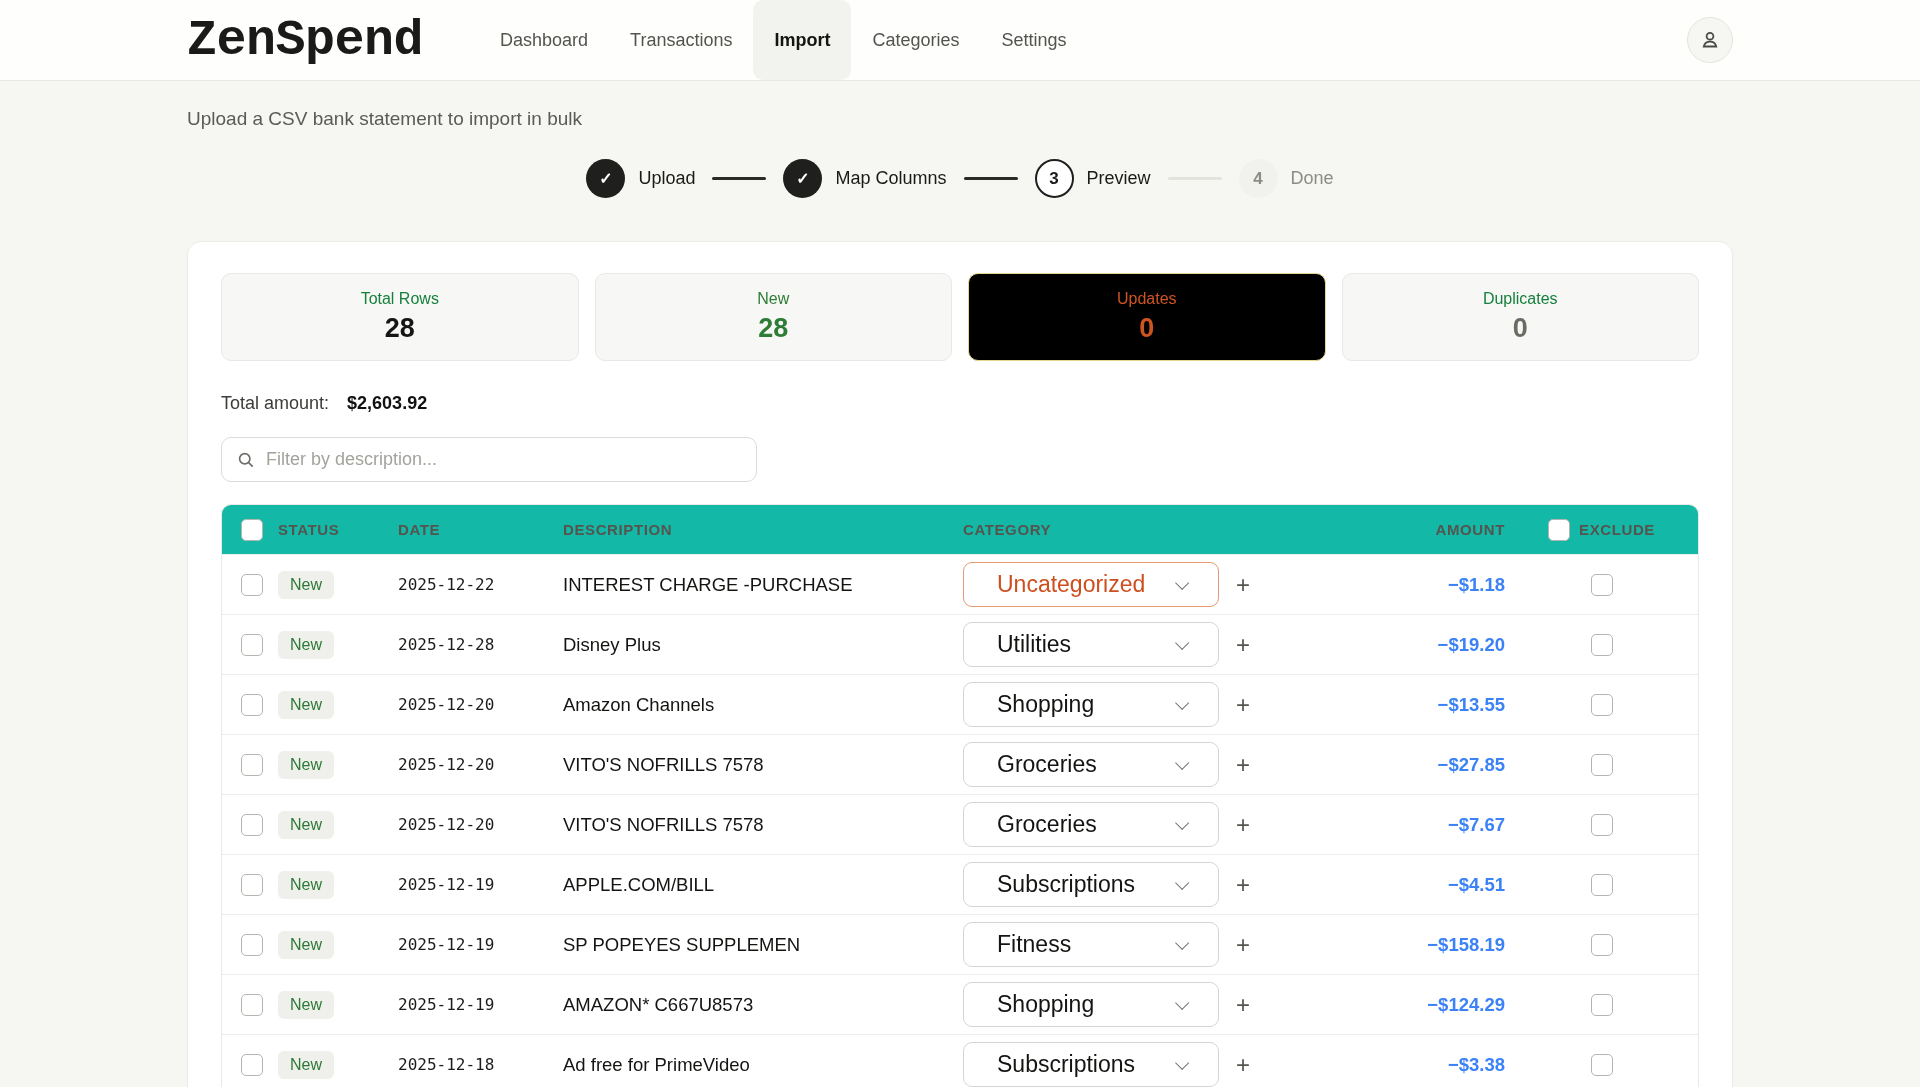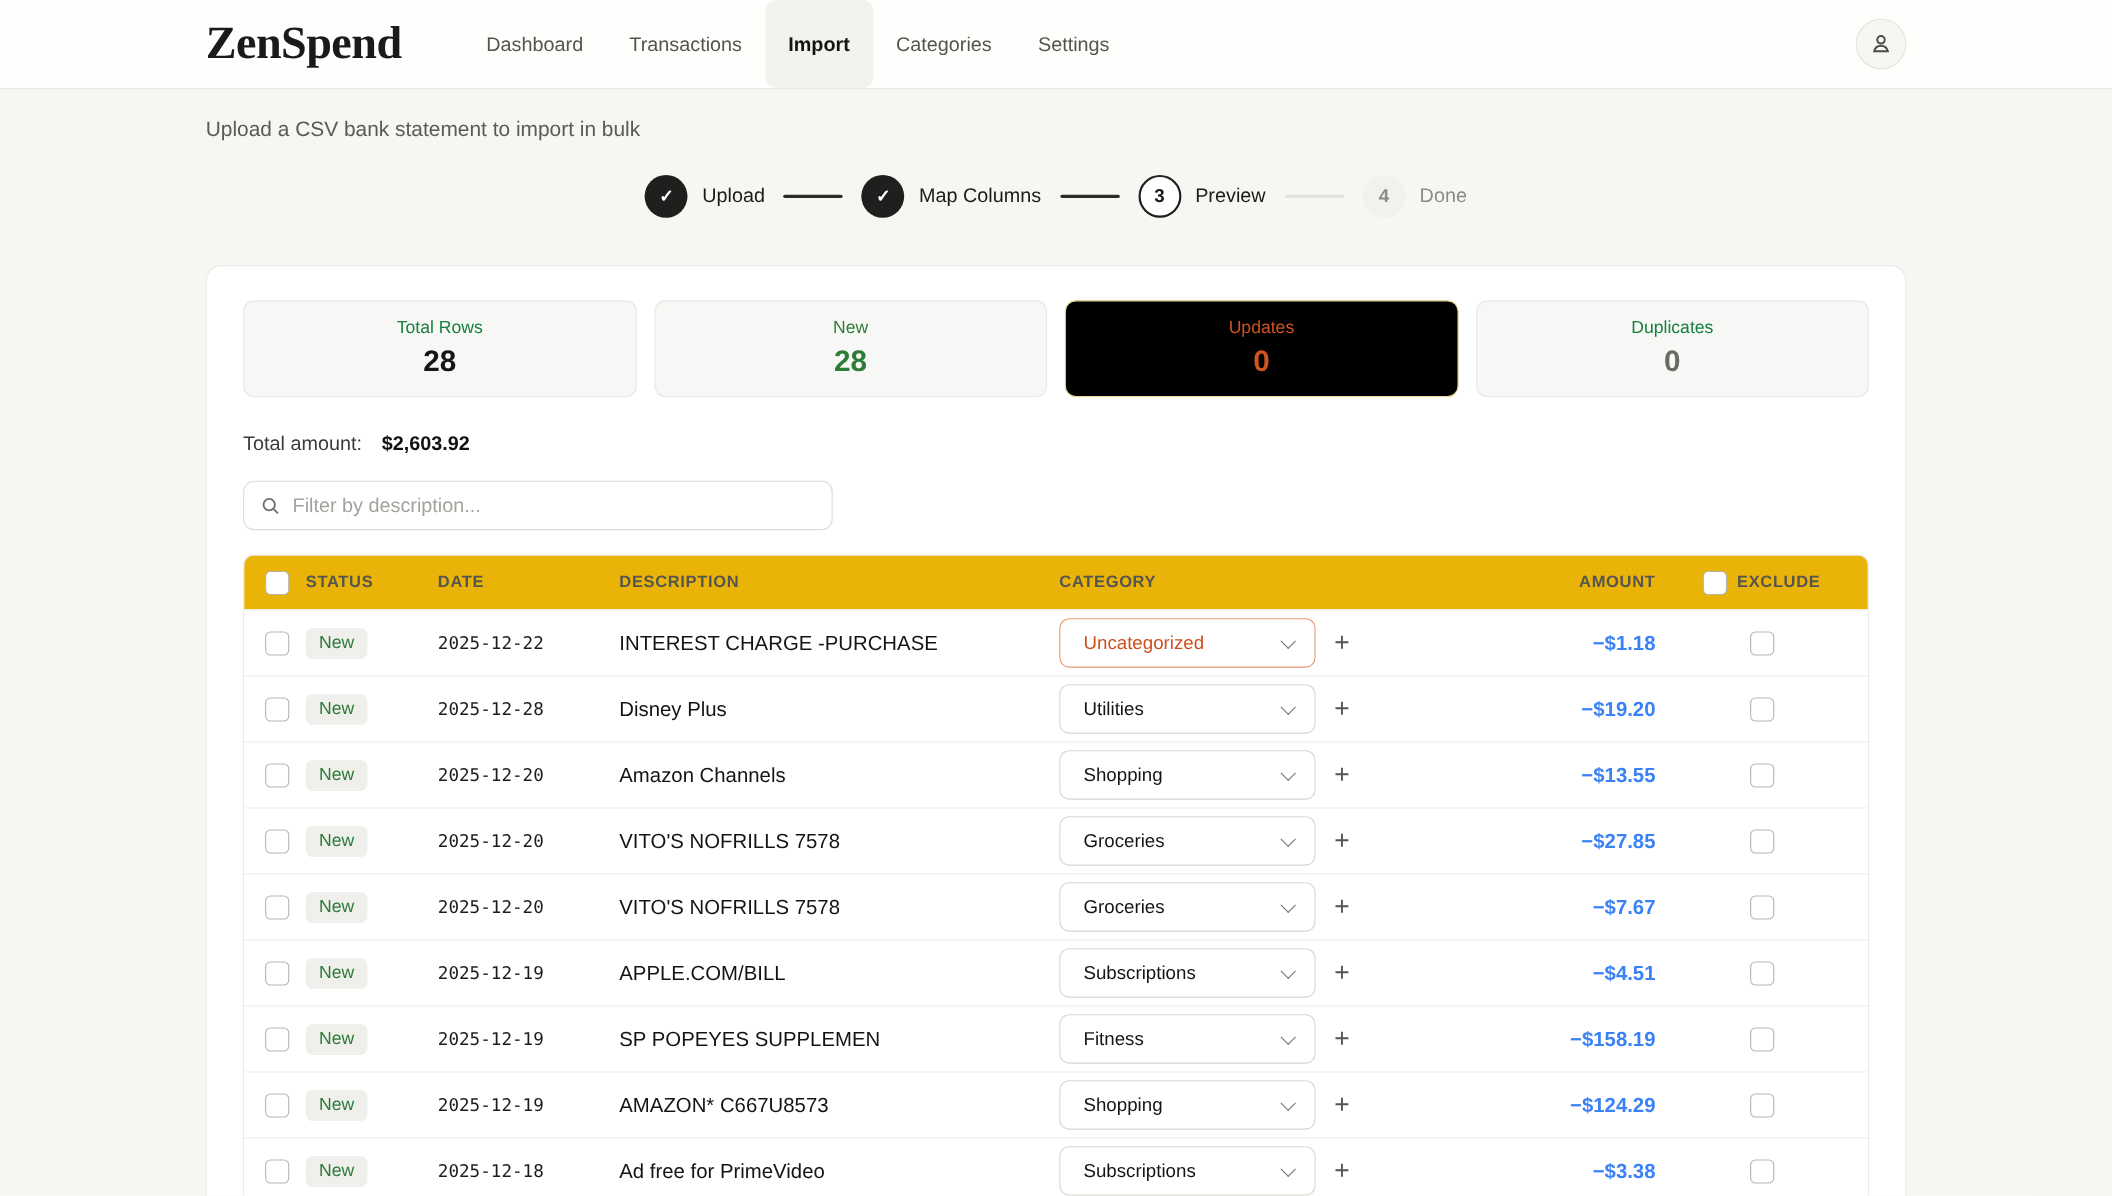--- a/index.html
+++ b/index.html
@@ -8,22 +8,22 @@
     font-family:"Liberation Sans", sans-serif;
     background:#f6f6f3;
     color:#1a1a18;
   }
   .container { width:1546px; margin:0 auto; }
 
   
   .topbar { background:#fefefd; border-bottom:1px solid #e7e7e3; height:81px; }
   .topbar .container { display:flex; align-items:stretch; height:80px; }
   .logo {
-    font-family:Liberation Serif, serif;
-    font-size:42px; font-weight:600; letter-spacing:-0.5px;
+    font-family:Liberation Mono, monospace;
+    font-size:50px; font-weight:600; letter-spacing:-0.5px;
     align-self:center; margin-right:56px; cursor:pointer;
   }
   nav { display:flex; align-items:stretch; }
   .nav-item {
     display:flex; align-items:center; padding:0 21px;
     font-size:18px; color:#54544f; cursor:pointer; border-radius:10px;
   }
   .nav-item.active { background:#f2f2ee; color:#141412; font-weight:700; }
   .avatar {
     margin-left:auto; align-self:center;
@@ -96,21 +96,21 @@
   
   .table {
     margin-top:22px; border:1px solid #e9e9e5;
     border-radius:10px 10px 0 0; overflow:hidden; background:#fff;
   }
   .trow {
     display:grid;
     grid-template-columns:56px 120px 165px 400px 312px 230px 1fr;
     align-items:center;
   }
-  .thead { background:#eab308; height:49px; }
+  .thead { background:#14b8a6; height:49px; }
   .thead .th {
     font-size:15px; font-weight:700; letter-spacing:0.6px;
     color:#55554f; text-transform:uppercase;
   }
   .tbody-row { height:60px; border-top:1px solid #ededea; background:#fff; }
 
   .cell-check { padding-left:19px; }
   .checkbox {
     appearance:none; -webkit-appearance:none;
     width:22px; height:22px; border:1.5px solid #b5b5b0; border-radius:5px;
@@ -122,24 +122,24 @@
 
   .badge {
     display:inline-block; background:#efefeb; color:#2c7a36;
     font-size:16px; padding:5px 12px; border-radius:6px;
   }
   .cell-date { font-family:"DejaVu Sans Mono", monospace; font-size:16px; color:#1c1c1a; }
   .cell-desc { font-size:18.5px; color:#141412; }
 
   .cell-category { display:flex; align-items:center; gap:15px; }
   .select {
-    width:233px; height:45px; background:#fff;
+    width:256px; height:45px; background:#fff;
     border:1px solid #d6d6d1; border-radius:9px;
     display:flex; align-items:center; justify-content:space-between;
-    padding:0 21px; font-size:17px; color:#141412; cursor:pointer;
+    padding:0 33px; font-size:23px; color:#141412; cursor:pointer;
   }
   .select .chev {
     width:10px; height:10px; border-right:1.7px solid #77776f; border-bottom:1.7px solid #77776f;
     transform:rotate(45deg) translateY(-3px); flex:none;
   }
   .select.uncat { color:#cd4f1e; border-color:#e59a72; }
   .plus-btn {
     background:none; border:none; font-size:24px; font-weight:400;
     color:#55554f; cursor:pointer; line-height:1; padding:0 2px;
   }

